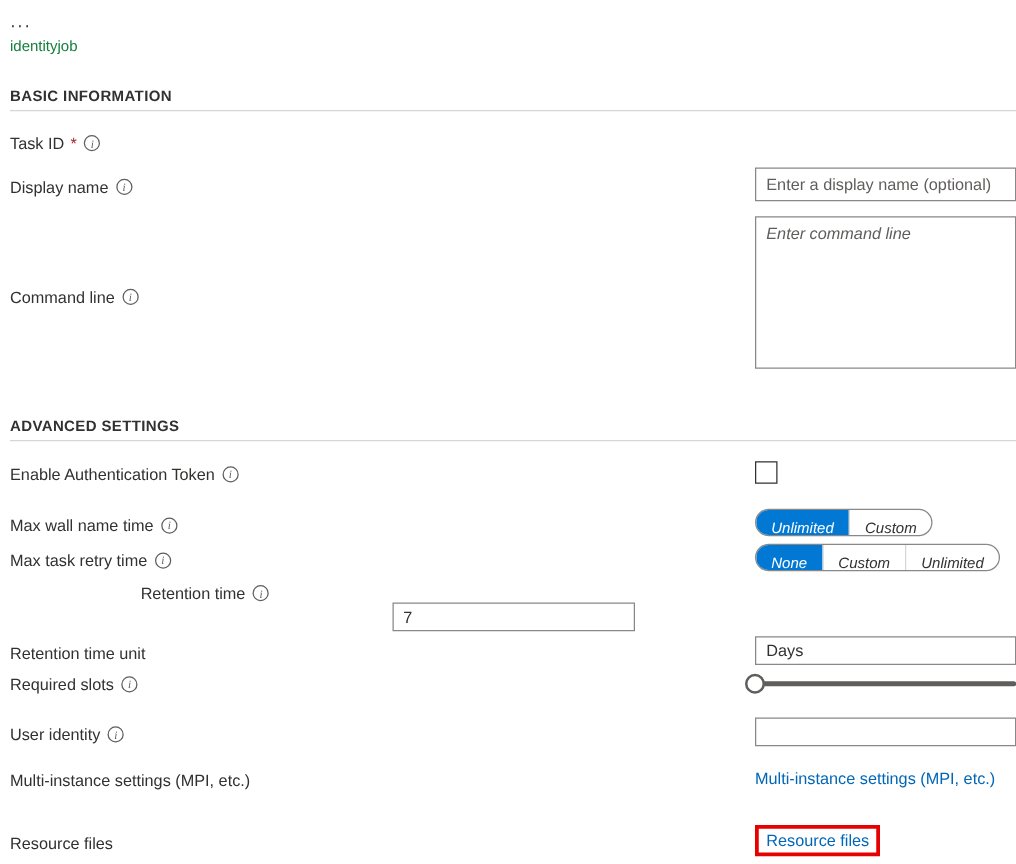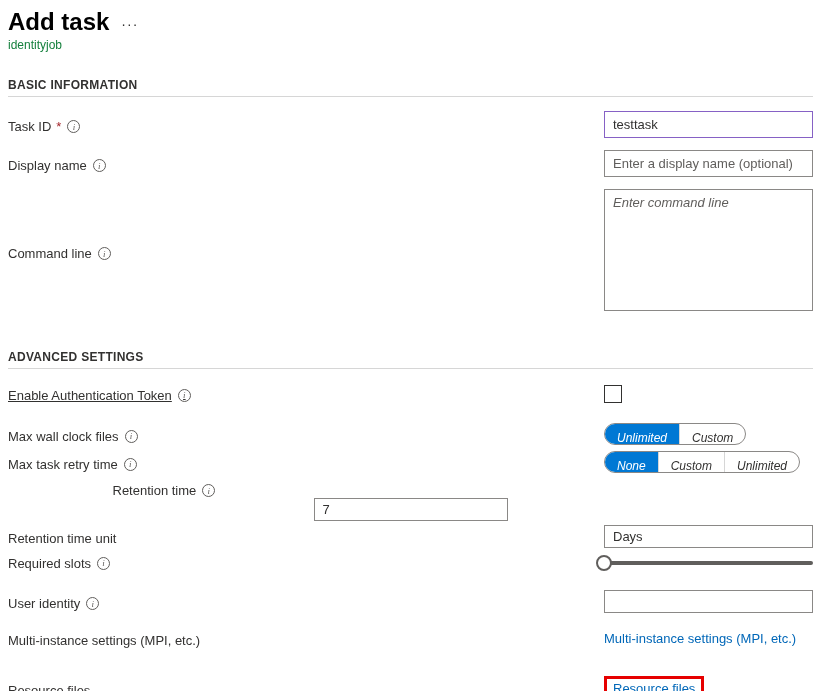--- a/index.html
+++ b/index.html
@@ -104,37 +104,33 @@
   .slider-track { position: relative; width: 100%; height: 4px; background: #605e5c; border-radius: 2px; }
   .slider-thumb { position: absolute; left: 0; top: 50%; transform: translate(-50%,-50%); width: 16px; height: 16px; border-radius: 50%; border: 2px solid #605e5c; background: #fff; cursor: pointer;}
   .highlight-box { border: 3px solid #e60000; display: inline-block; padding: 2px 6px; }
   .gap-large { height: 24px; }
   .center-v { align-items: center; }
 </style>
 </head>
 <body>
 
 <div class="title-row">
-  <div class="title">Add task</div>
   <div class="more-icon">···</div>
 </div>
 <div class="subtitle">identityjob</div>
 
 <div class="section-header">BASIC INFORMATION</div>
 <hr class="sep">
 
 <div class="form-row">
   <div class="form-label">
     <span>Task ID</span>
     <span class="req">*</span>
     <span class="info-icon">i</span>
   </div>
-  <div class="form-control">
-    <input type="text" class="tb active" value="testtask" style="">
-  </div>
 </div>
 
 <div class="form-row">
   <div class="form-label">
     <span>Display name</span>
     <span class="info-icon">i</span>
   </div>
   <div class="form-control">
     <input type="text" class="tb" placeholder="Enter a display name (optional)" style="">
   </div>
@@ -148,33 +144,33 @@
   <div class="form-control">
     <textarea class="tb" placeholder="Enter command line" style=""></textarea>
   </div>
 </div>
 
 <div class="gap-large"></div>
 
 <div class="section-header">ADVANCED SETTINGS</div>
 <hr class="sep">
 
-<div class="form-row" style="margin-bottom:20px;text-decoration:underline;">
+<div class="form-row" style="margin-bottom:20px;">
   <div class="form-label">
     <span>Enable Authentication Token</span>
     <span class="info-icon">i</span>
   </div>
   <div class="form-control">
     <div class="checkbox"></div>
   </div>
 </div>
 
 <div class="form-row" style="margin-bottom:6px;">
   <div class="form-label">
-    <span>Max wall clock files</span>
+    <span>Max wall name time</span>
     <span class="info-icon">i</span>
   </div>
   <div class="form-control">
     <div class="pillset">
       <div class="pill active">Unlimited</div>
       <div class="pill">Custom</div>
     </div>
   </div>
 </div>
 

